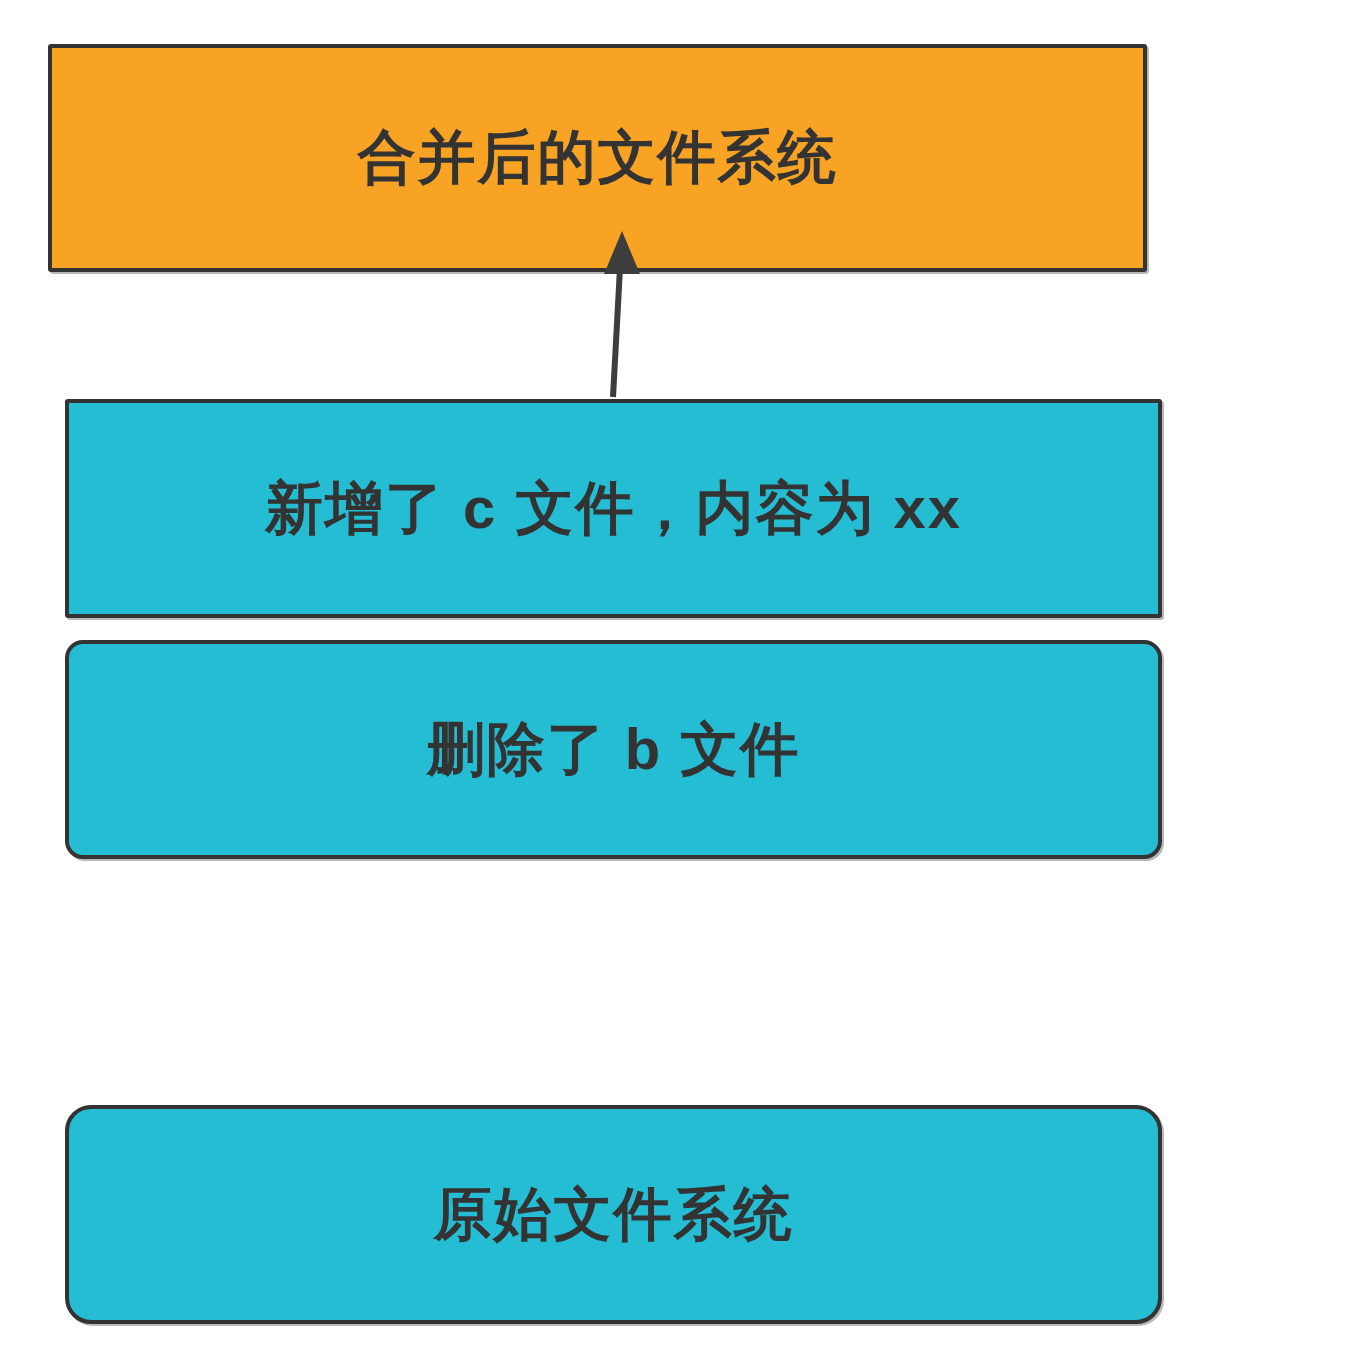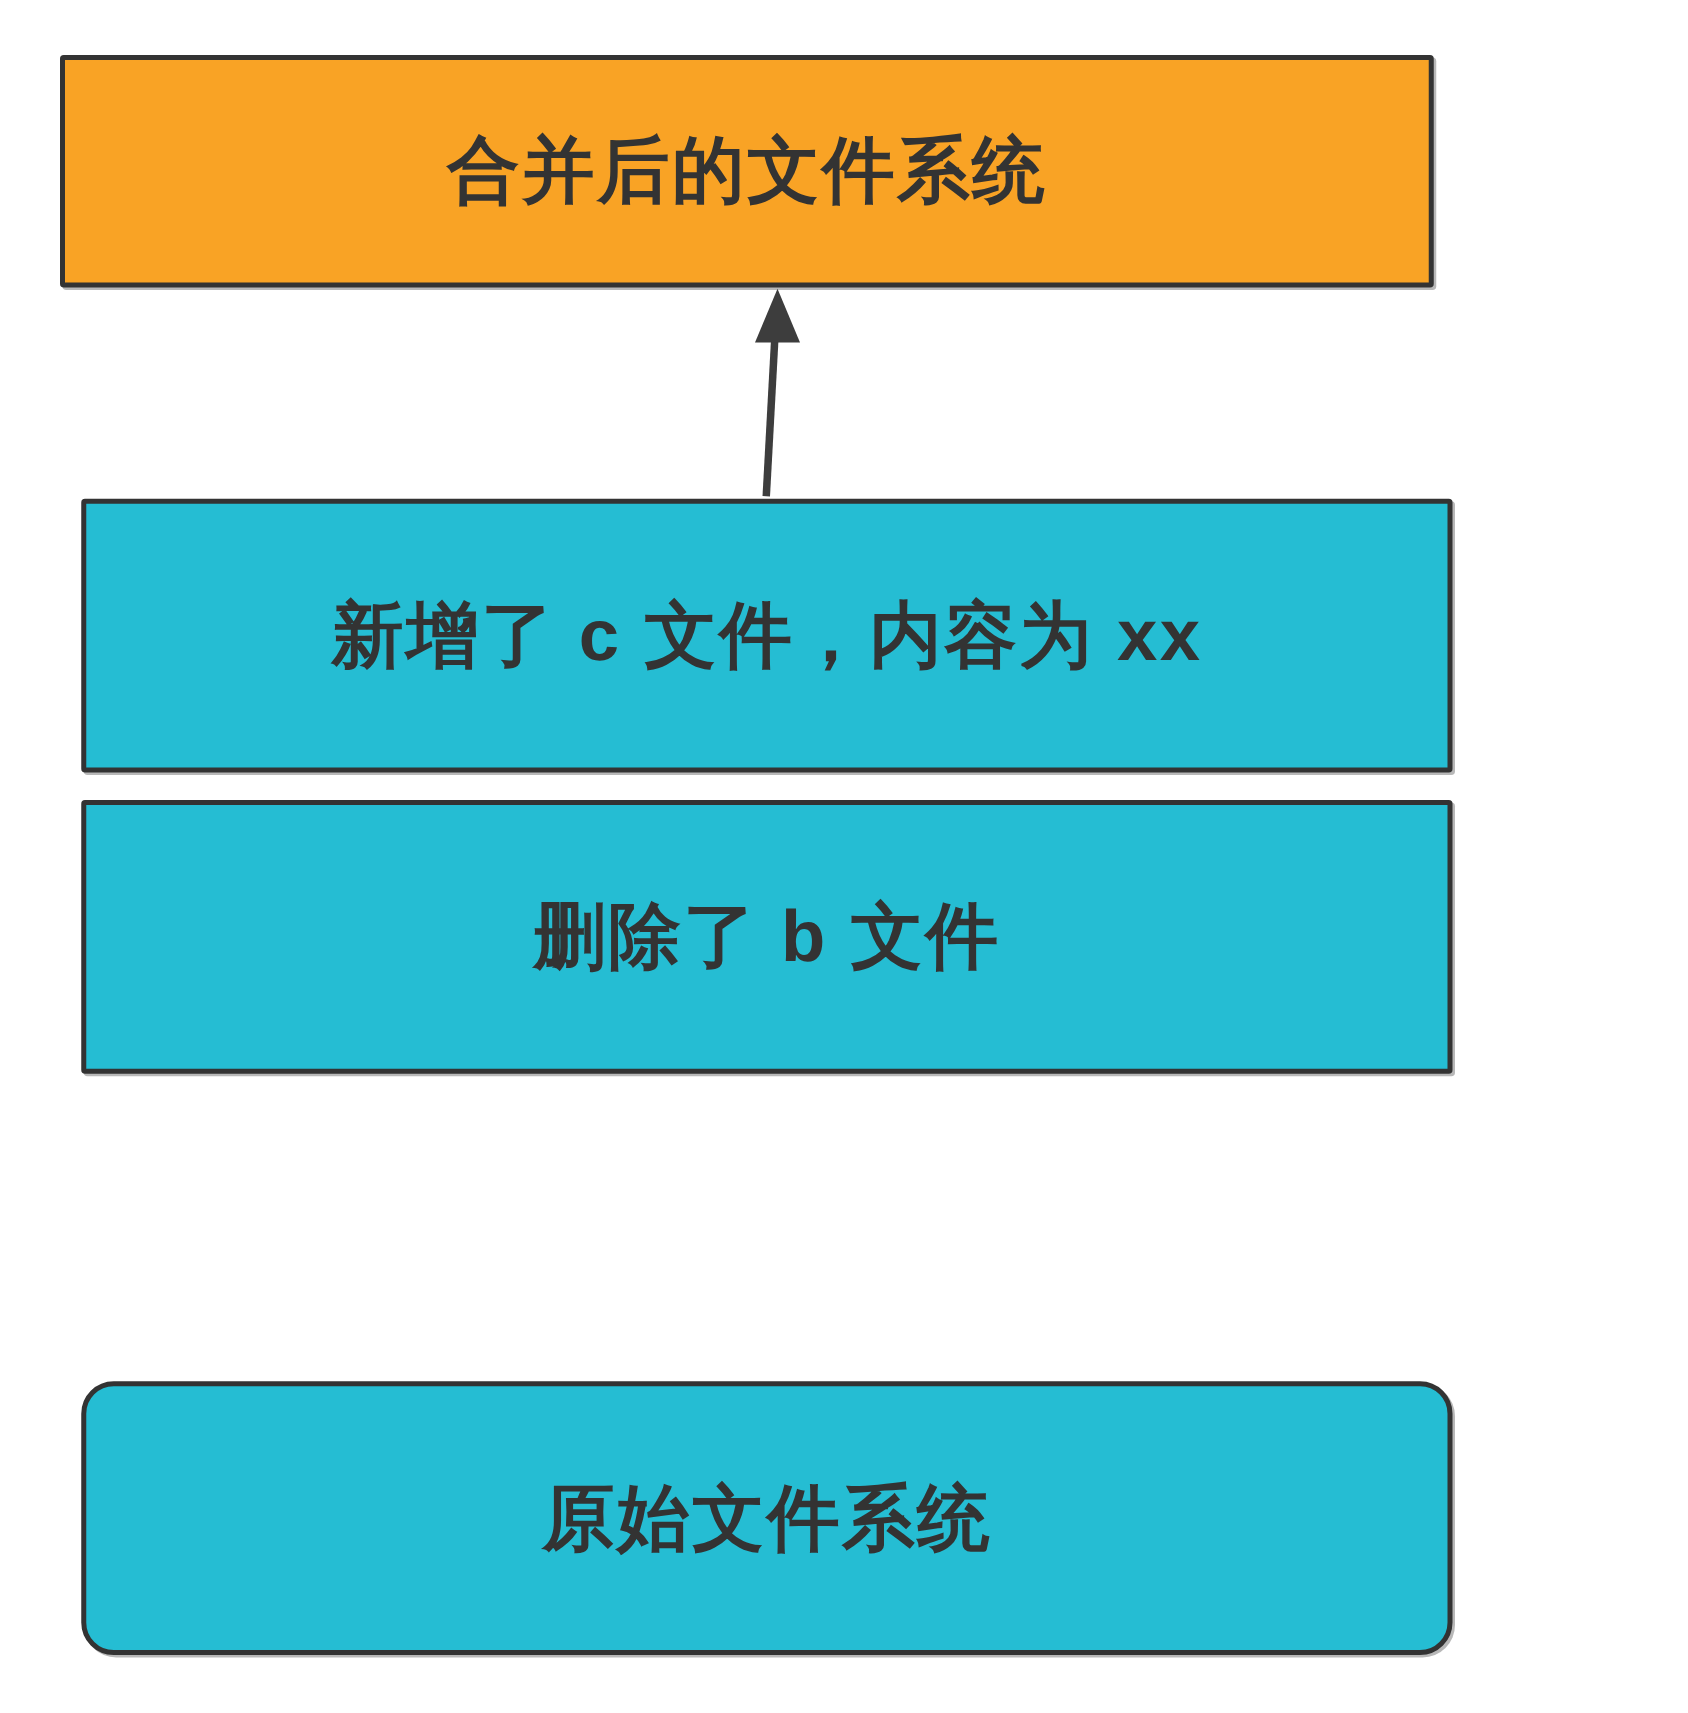--- a/index.html
+++ b/index.html
@@ -27,31 +27,31 @@
     color: #333333;
     font-weight: bold;
     font-size: 58px;
     letter-spacing: 2px;
     box-shadow: 2px 2px 0 rgba(51,51,51,0.35);
   }
   .box-merged {
     left: 48px;
     top: 44px;
     width: 1099px;
-    height: 186px;
+    height: 228px;
     background: #F9A325;
   }
   .box-layer {
     left: 65px;
     width: 1097px;
     height: 219px;
     background: #25BDD3;
   }
   .layer-0 { top: 399px; }
-  .layer-1 { top: 640px; }
+  .layer-1 { top: 640px; border-radius: 18px; }
   .layer-2 { top: 877px; }
   .layer-3 { top: 1105px; border-radius: 26px; }
   .arrow-zone {
     position: absolute;
     left: 0;
     top: 230px;
     width: 1350px;
     height: 170px;
   }
   .watermark {

